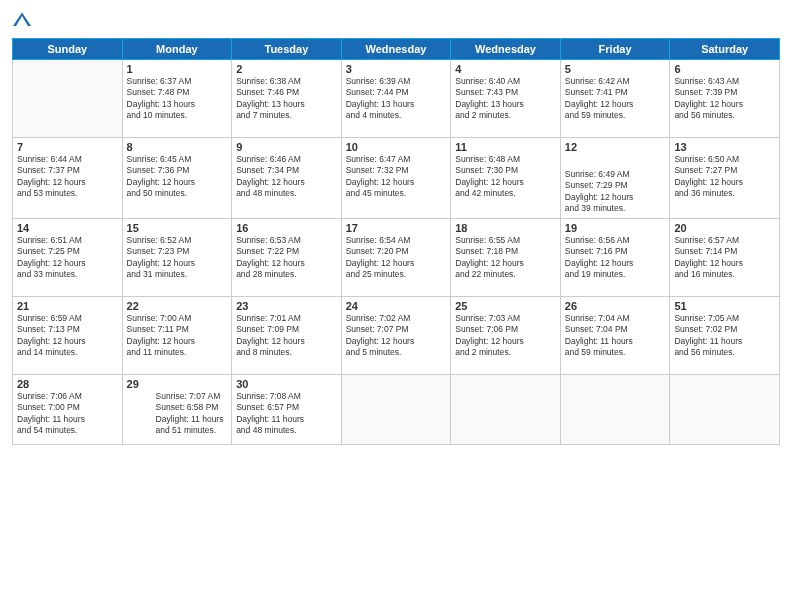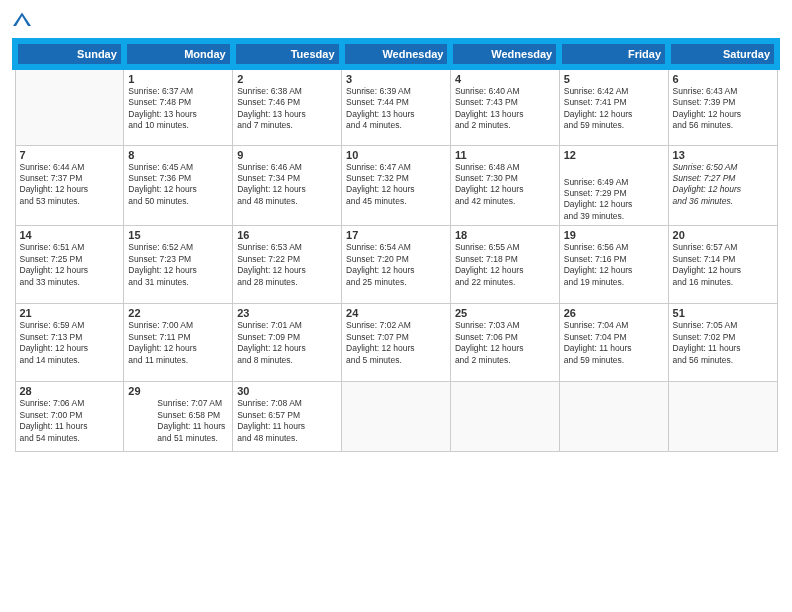--- a/index.html
+++ b/index.html
@@ -57,22 +57,22 @@
       width: 100%;
       border-collapse: collapse;
       table-layout: fixed;
     }
     th {
       background-color: #1a6bb5;
       color: #fff;
       font-size: 11px;
       font-weight: bold;
       padding: 4px 4px;
-      text-align: right;
-      border: 6px solid #0ea5e9;
+      text-align: center;
+      border: 1px solid #0ea5e9;
     }
     td {
       vertical-align: top;
       border: 1px solid #ccc;
       padding: 3px 4px;
       font-size: 9px;
       color: #333;
       height: 78px;
     }
     .day-number {
@@ -209,21 +209,21 @@
           </td>
           <td>
             <span class="day-number">12</span>
             <div class="day-info" style="white-space: pre-line; margin-top: 16px;">Sunrise: 6:49 AM
 Sunset: 7:29 PM
 Daylight: 12 hours
 and 39 minutes.</div>
           </td>
           <td>
             <span class="day-number">13</span>
-            <div class="day-info" style="white-space: pre-line; font-style: italic;">Sunrise: 6:50 AM
+            <div class="day-info" style="white-space: pre-line;">Sunrise: 6:50 AM
 Sunset: 7:27 PM
 Daylight: 12 hours
 and 36 minutes.</div>
           </td>
         </tr>
         <tr>
           <td>
             <span class="day-number">14</span>
             <div class="day-info" style="white-space: pre-line;">Sunrise: 6:51 AM
 Sunset: 7:25 PM

